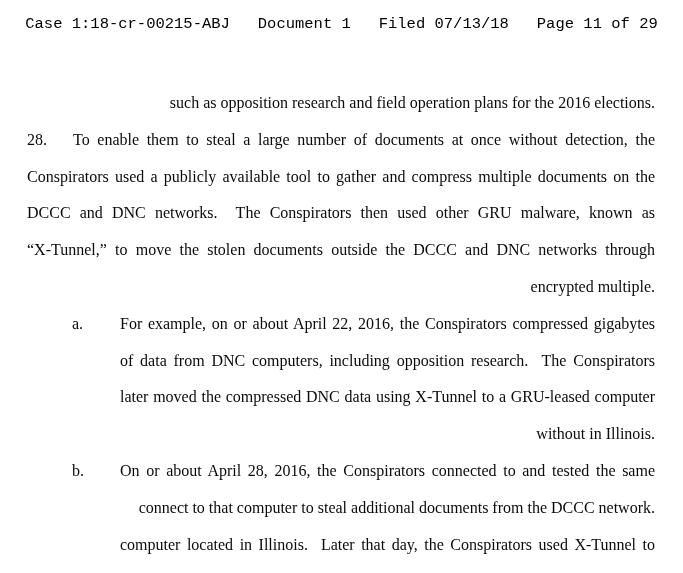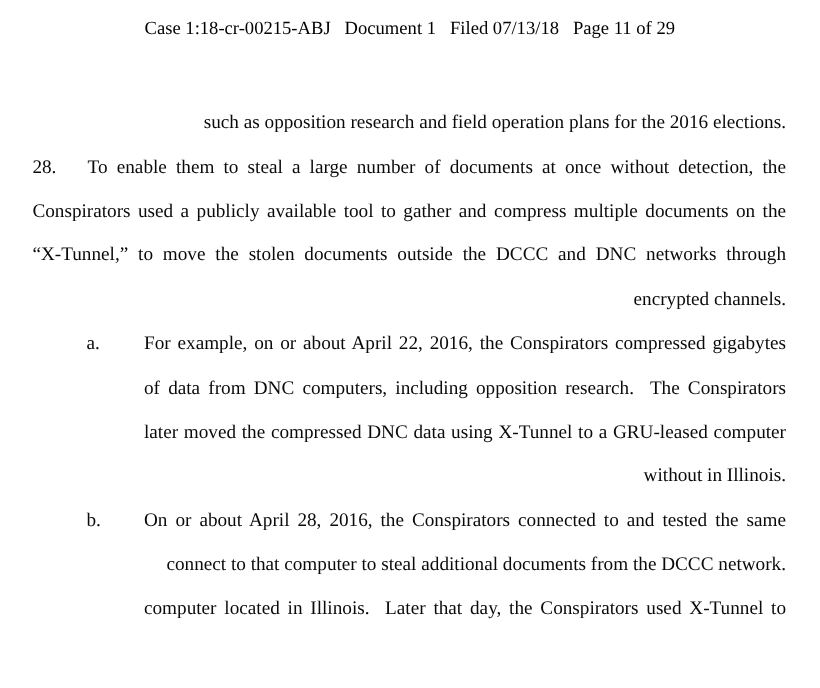--- a/index.html
+++ b/index.html
@@ -14,21 +14,21 @@
     font-family: "Liberation Serif", serif;
     position: relative;
     overflow: hidden;
   }
   .case-header {
     position: absolute;
     top: 15px;
     left: 0;
     width: 683px;
     text-align: center;
-    font-family: Liberation Serif, serif;
+    font-family: Liberation Mono, monospace;
     font-size: 15.5px;
     white-space: pre;
     color: #000000;
   }
   .doc-body {
     position: absolute;
     top: 85px;
     left: 27px;
     width: 628px;
     font-size: 16px;
@@ -64,22 +64,23 @@
 
 <div class="case-header">Case 1:18-cr-00215-ABJ   Document 1   Filed 07/13/18   Page 11 of 29</div>
 
 <div class="doc-body">
 
   <div class="line">such as opposition research and field operation plans for the 2016 elections.</div>
 
   <div class="para-28">
     <div class="line jl"><span class="num">28.</span><span>To enable them to steal a large number of documents at once without detection, the</span></div>
     <div class="line jl">Conspirators used a publicly available tool to gather and compress multiple documents on the</div>
+    <div class="line jl">DCCC and DNC networks.&nbsp; The Conspirators then used other GRU malware, known as</div>
     <div class="line jl">“X-Tunnel,” to move the stolen documents outside the DCCC and DNC networks through</div>
-    <div class="line">encrypted channels.</div>
+    <div class="line">encrypted multiple.</div>
   </div>
 
   <div class="sub-item">
     <span class="marker">a.</span>
     <div class="line jl">For example, on or about April 22, 2016, the Conspirators compressed gigabytes</div>
     <div class="line jl">of data from DNC computers, including opposition research.&nbsp; The Conspirators</div>
     <div class="line jl">later moved the compressed DNC data using X-Tunnel to a GRU-leased computer</div>
     <div class="line">without in Illinois.</div>
   </div>
 

